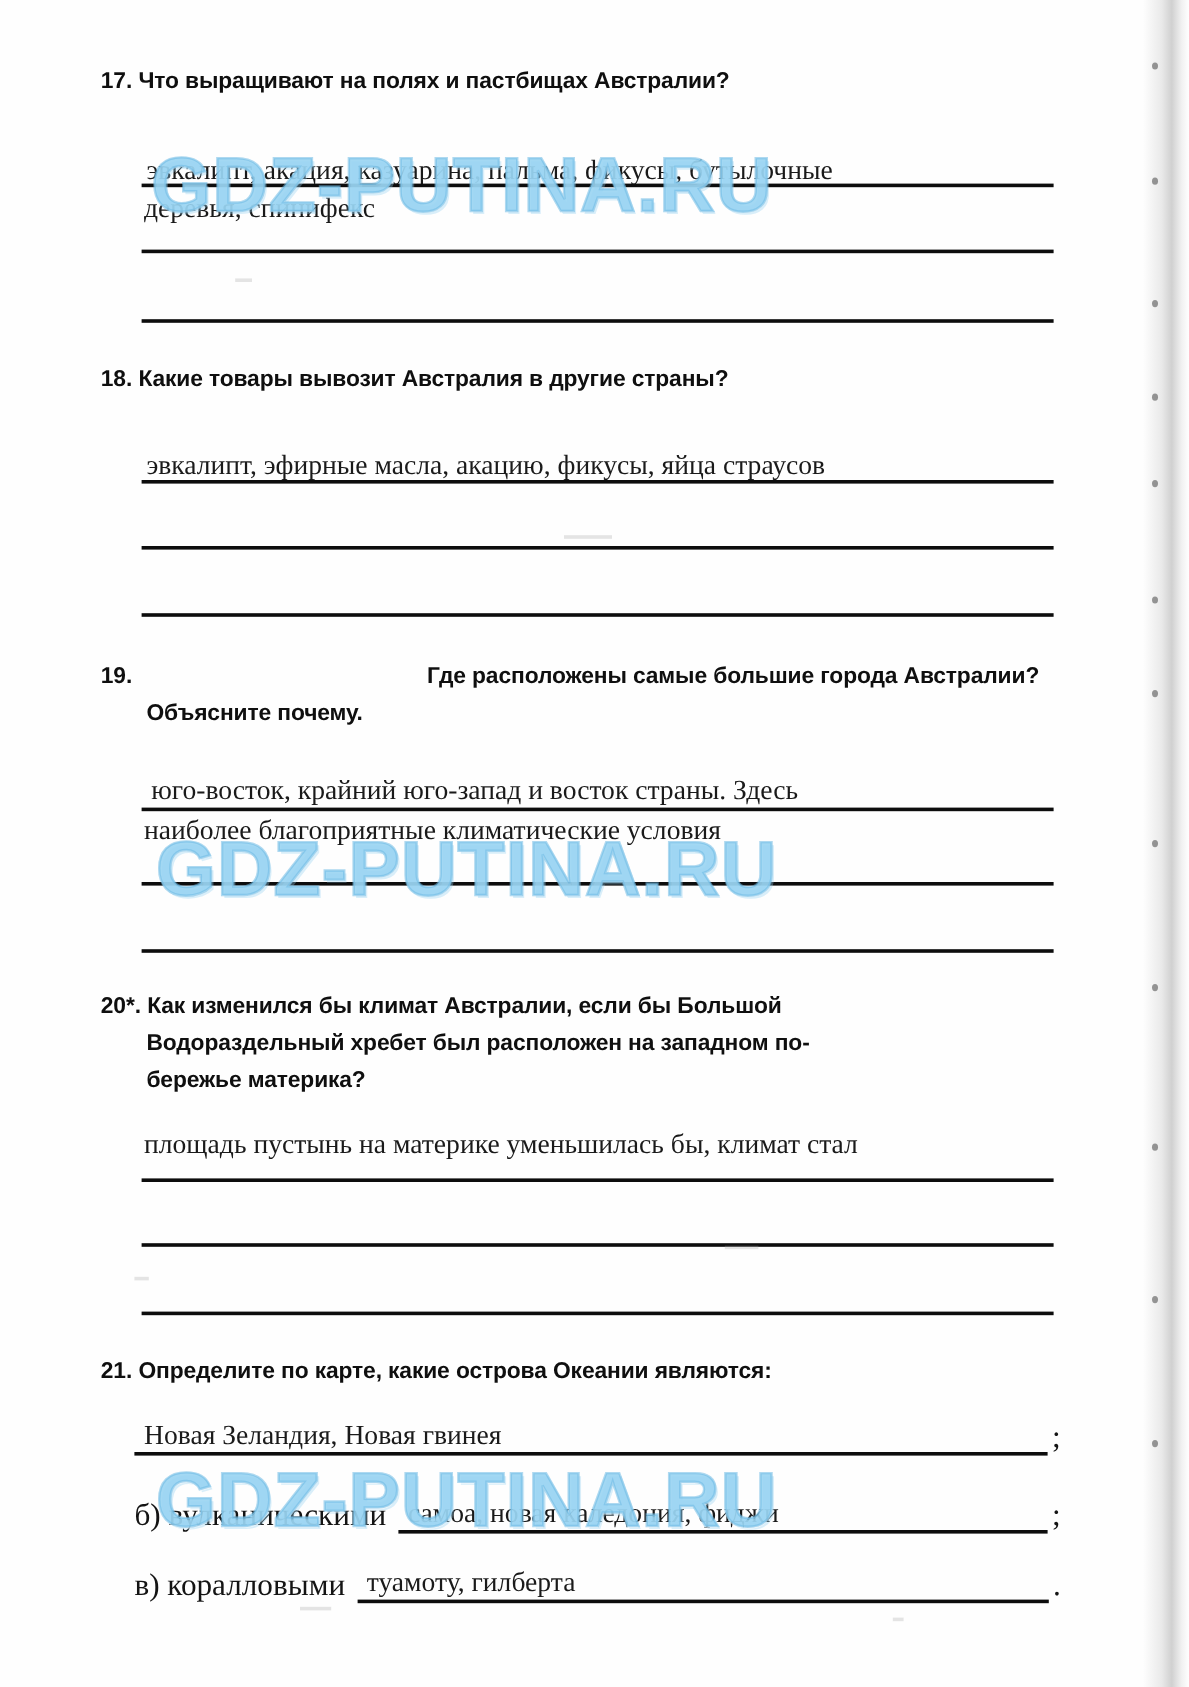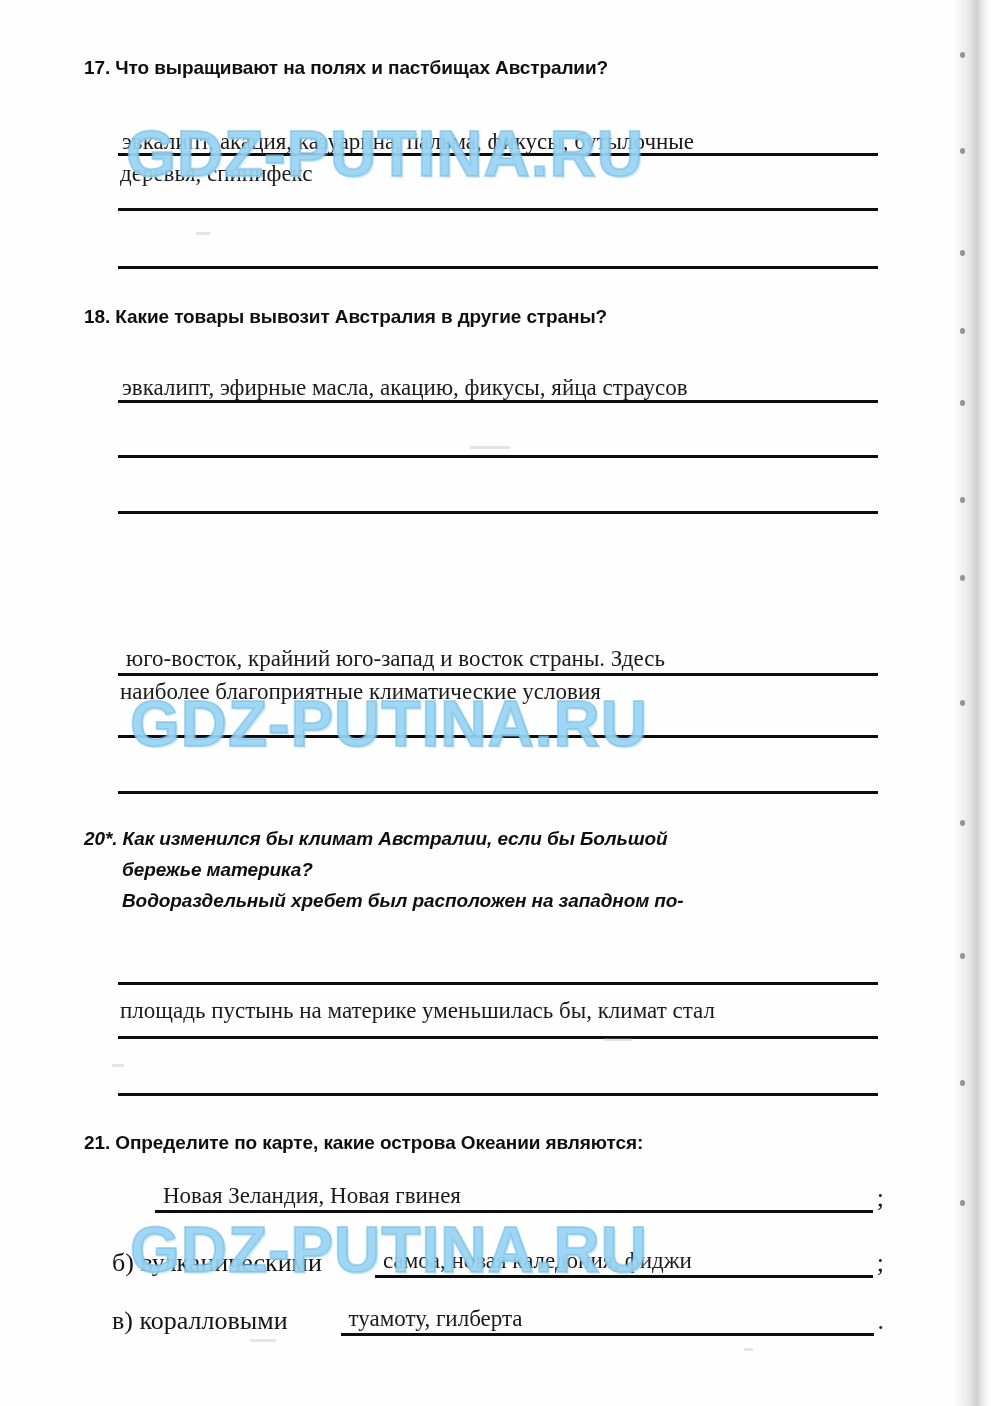--- a/index.html
+++ b/index.html
@@ -48,21 +48,21 @@
   .qhead {
     font-size: 19px;
     font-weight: 700;
     line-height: 31px;
     letter-spacing: -0.1px;
     color: #0f0f0f;
     white-space: nowrap;
   }
   .qhead .qnum { font-weight: 700; }
   .qhead .qtext { font-weight: 700; }
-  .qhead.wrap { white-space: normal; font-style: italic; }
+  .qhead.wrap { white-space: normal; }
   .qhead-line2 { padding-left: 38px; }
   .qhead.justify {
     width: 782px;
     white-space: normal;
   }
   .jline {
     display: flex;
     justify-content: space-between;
   }
   .jline > span { display: inline-block; }
@@ -100,21 +100,20 @@
     line-height: 30px;
     color: #141414;
     white-space: nowrap;
     padding-right: 10px;
   }
   .sub-fill {
     position: relative;
     flex: 1 1 auto;
     border-bottom: 3px solid #0d0d0d;
     height: 30px;
-    margin-left: 43px;
   }
   .sub-fill .sub-ans {
     position: absolute;
     left: 8px;
     bottom: 2px;
     font-family: "Liberation Serif", "DejaVu Serif", serif;
     font-size: 23px;
     line-height: 25px;
     color: #1a1a1a;
     white-space: nowrap;
@@ -198,39 +197,48 @@
       <span class="qnum">18.</span>
       <span class="qtext">Какие товары вывозит Австралия в другие страны?</span>
     </div>
   </div>
 
   <div class="ans" style="left:122px; top:374px;">эвкалипт, эфирные масла, акацию, фикусы, яйца страусов</div>
   <div class="rule" style="top:400px;"></div>
   <div class="rule" style="top:455px;"></div>
   <div class="rule" style="top:511px;"></div>
 
+  <div class="qblock" style="top:548px; width:790px;">
+    <div class="qhead justify">
+      <span class="jline" style="width:782px;">
+        <span class="qnum">19.</span>
+        <span class="qtext">Где  расположены  самые  большие  города  Австралии?</span>
+      </span>
+      <div class="qhead-line2">Объясните почему.</div>
+    </div>
+  </div>
 
   <div class="ans" style="left:126px; top:645px;">юго-восток, крайний юго-запад и восток страны. Здесь</div>
   <div class="rule" style="top:673px;"></div>
   <div class="ans" style="left:120px; top:678px;">наиболее благоприятные климатические условия</div>
   <div class="rule" style="top:735px;"></div>
   <div class="rule" style="top:791px;"></div>
 
   <div class="qblock" style="top:823px; width:790px;">
     <div class="qhead wrap">
       <div>
         <span class="qnum">20*.</span>
         <span class="qtext">Как изменился бы климат Австралии, если бы Большой</span>
       </div>
+      <div class="qhead-line2">Водораздельный хребет был расположен на западном по-</div>
       <div class="qhead-line2">бережье материка?</div>
-      <div class="qhead-line2">Водораздельный хребет был расположен на западном по-</div>
-    </div>
-  </div>
-
-  <div class="ans" style="left:120px; top:997px;">площадь пустынь на материке уменьшилась бы, климат стал</div>
+    </div>
+  </div>
+
+  <div class="ans" style="left:120px; top:940px;">площадь пустынь на материке уменьшилась бы, климат стал</div>
   <div class="rule" style="top:982px;"></div>
   <div class="rule" style="top:1036px;"></div>
   <div class="rule" style="top:1093px;"></div>
 
   <div class="qblock" style="top:1127px;">
     <div class="qhead">
       <span class="qnum">21.</span>
       <span class="qtext">Определите по карте, какие острова Океании являются:</span>
     </div>
   </div>

